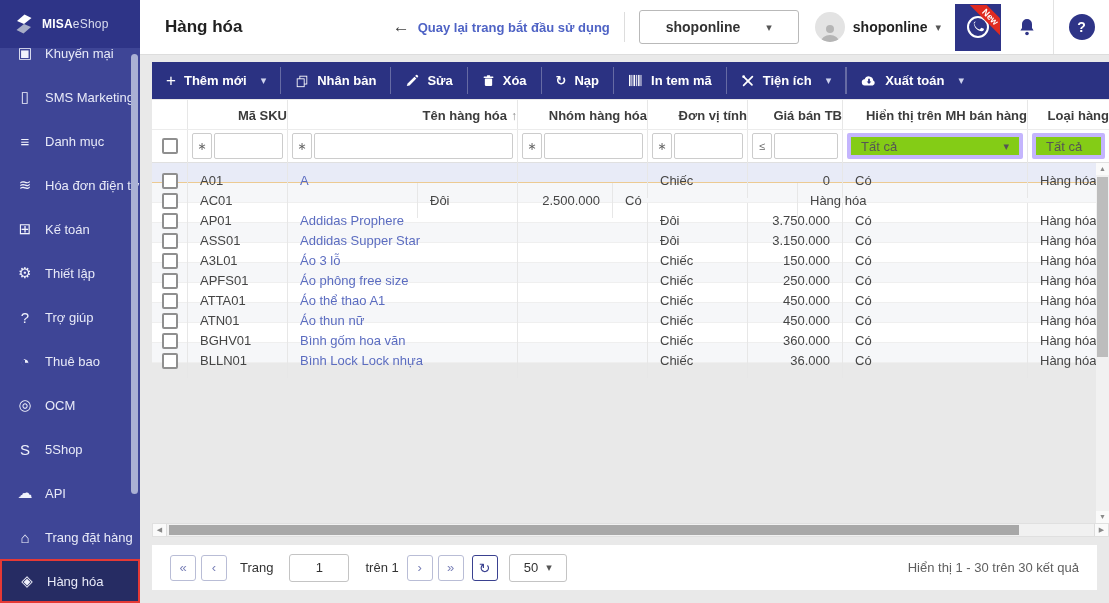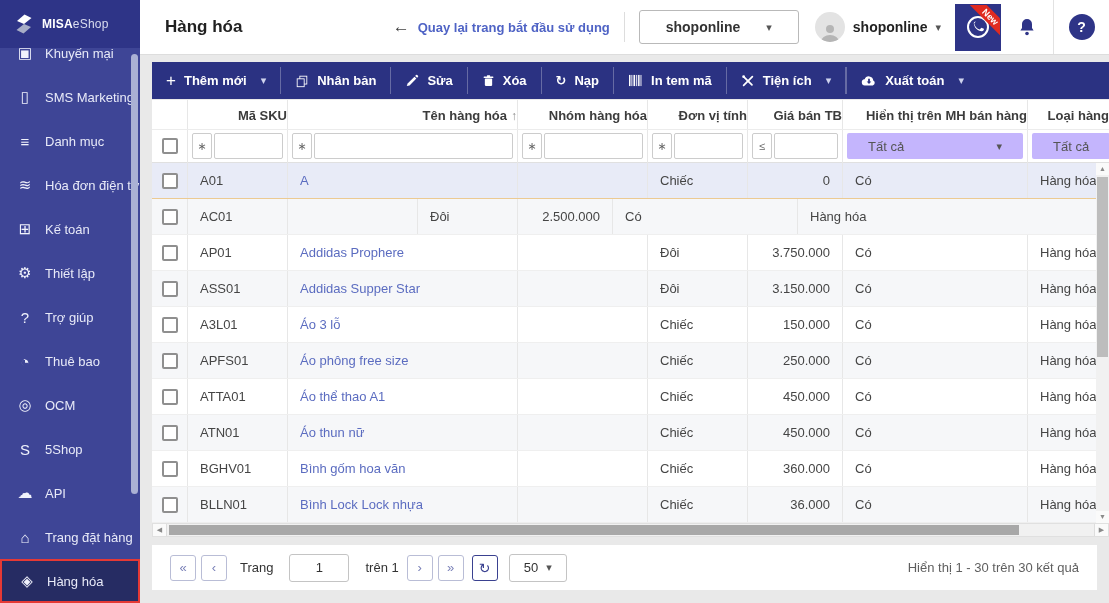--- a/index.html
+++ b/index.html
@@ -76,27 +76,27 @@
   .thead { height:30px; border-bottom:1px solid #ececec; }
   .th { font-size:13px; font-weight:700; color:#3c3c3c; text-align:right; line-height:32px; }
   .sort-ind { color:#8d8d8d; font-weight:400; font-size:12px; margin-left:4px; }
   .tfilter { height:33px; border-bottom:1px solid #e0e0e0; align-items:center; }
   .tf { height:33px; display:flex; align-items:center; padding:0 4px; gap:2px; }
   .opbox { width:20px; height:26px; border:1px solid #ccc; border-radius:2px; background:#fff;
     color:#666; font-size:11px; display:flex; align-items:center; justify-content:center;
     flex:none; cursor:pointer; }
   .f-input { flex:1; min-width:0; height:26px; border:1px solid #ccc; border-radius:2px;
     outline:none; font-size:12px; padding:0 4px; }
-  .f-select { flex:1; height:26px; border:2px solid #c4b5fd; border-radius:2px; background:#c4b5fd;
-    display:flex; align-items:center; justify-content:space-between; padding:0 19px;
+  .f-select { flex:1; height:26px; border:4px solid #c4b5fd; border-radius:2px; background:#84cc16;
+    display:flex; align-items:center; justify-content:space-between; padding:0 10px;
     font-size:13px; color:#555; cursor:pointer; }
   .cb { appearance:none; -webkit-appearance:none; width:16px; height:16px; border:2px solid #8f8f8f;
     border-radius:2px; background:#fff; cursor:pointer; margin:0; }
   .c-check { display:flex; align-items:center; justify-content:center; }
-  .trow { height:36px; border-bottom:1px solid #efefef; cursor:pointer; }
+  .trow { height:20px; border-bottom:1px solid #efefef; cursor:pointer; }
   .trow.alt { background:#f6f7f9; }
   .trow.selected { background:#e8ebf7; border-bottom:1px solid #ecca92; }
   .td { height:35px; line-height:35px; font-size:13px; color:#454545; padding:0 12px; }
   .td.c-check { padding:0; }
   .td.c-price { text-align:right; }
   .rlink { color:#5b6cc0; text-decoration:none; }
 
   
   .hscroll { position:absolute; left:0; top:461px; width:957px; height:14px; background:#f1f1f1;
     border:1px solid #e0e0e0; }

